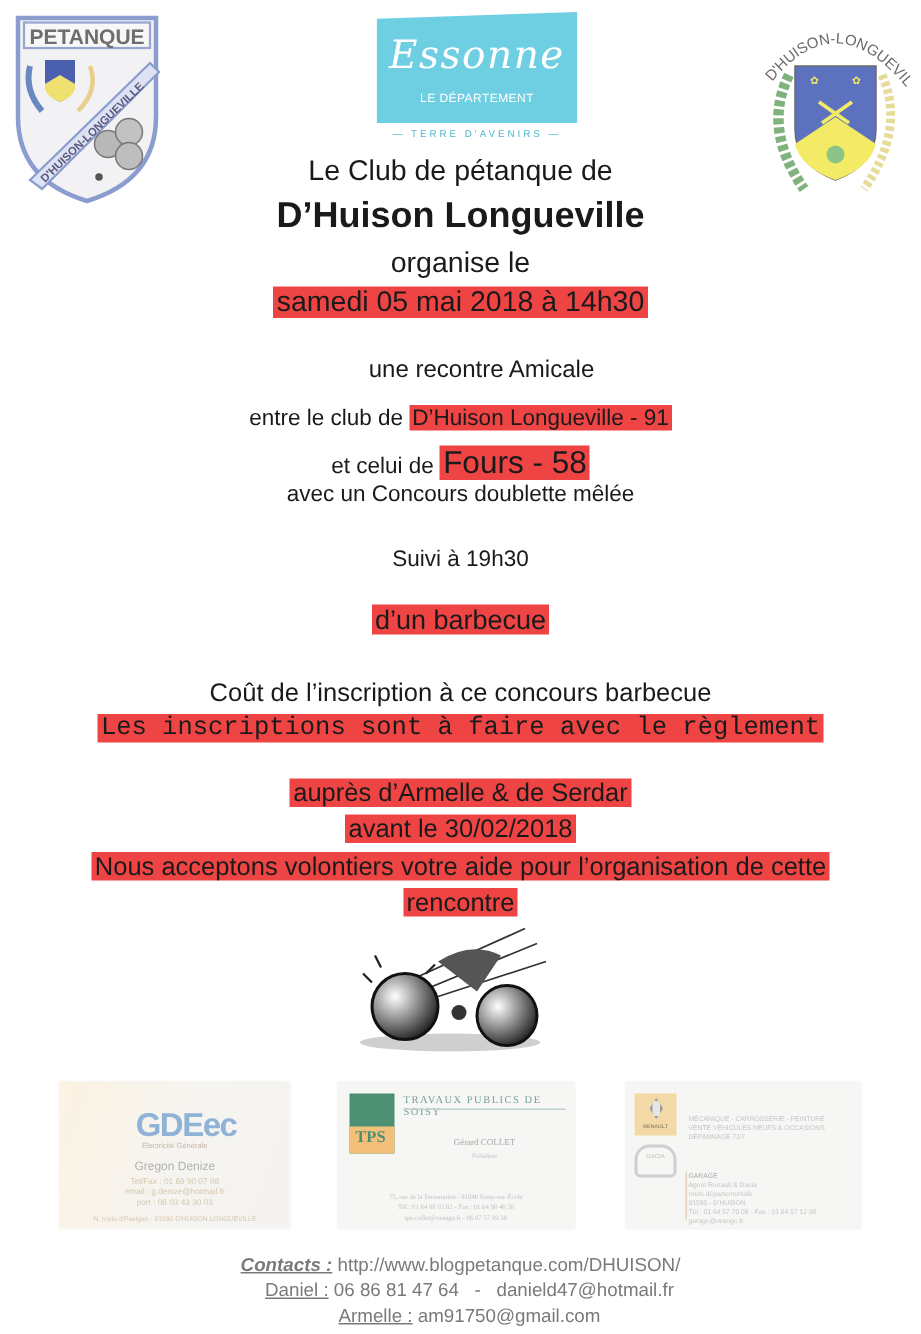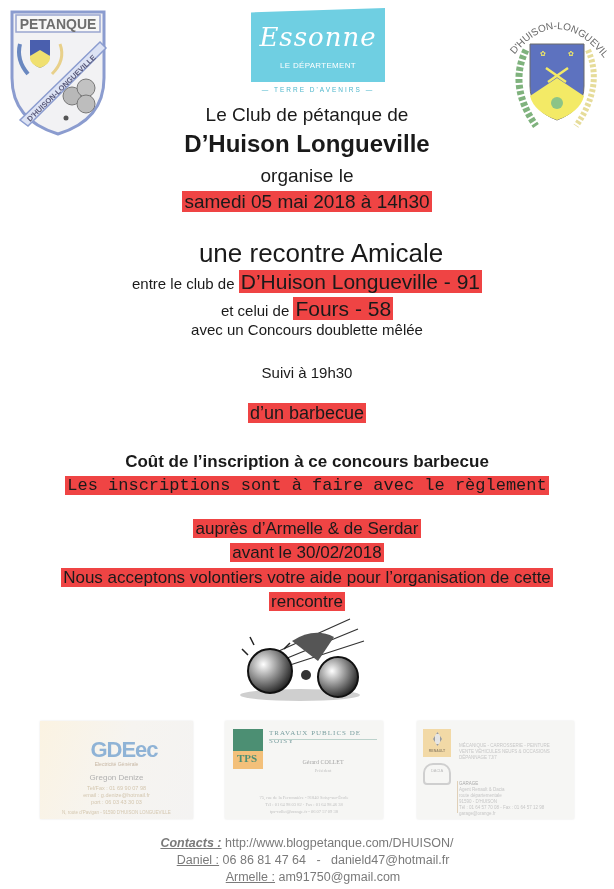--- a/index.html
+++ b/index.html
@@ -19,29 +19,29 @@
                       font-family: "DejaVu Serif", serif; font-style: italic; font-size: 26px; color: #ffffff; letter-spacing: 1px; }
     .essonne-sub { position: absolute; left: 0; width: 100%; top: 53px; text-align: center;
                    font-size: 8px; color: #ffffff; letter-spacing: 0.3px; }
     .essonne-tag { left: 251px; top: 86px; width: 134px; text-align: center; font-size: 6.5px; color: #4fb7cc; letter-spacing: 2px; }
 
     
     .t1 { top: 104px; font-size: 19px; }
     .t2 { top: 130px; font-size: 24px; font-weight: bold; }
     .t3 { top: 165px; font-size: 19px; }
     .t4 { top: 191px; font-size: 19px; }
-    .t5 { top: 238px; font-size: 26px; padding-left: 28px; }
+    .t5 { top: 238px; font-size: 16px; padding-left: 28px; }
     .t6 { top: 270px; font-size: 15px; }
-    .t6 .big { font-size: 21px; }
+    .t6 .big { font-size: 15px; }
     .t7 { top: 297px; font-size: 15px; }
     .t7 .big { font-size: 21px; }
     .t8 { top: 321px; font-size: 15px; }
     .t9 { top: 364px; font-size: 15px; }
     .t10 { top: 403px; font-size: 18px; }
-    .t11 { top: 452px; font-size: 17px; font-weight: bold; }
+    .t11 { top: 452px; font-size: 17px; }
     .t12 { top: 473px; font-size: 17px; }
     .t13 { top: 476px; font-size: 17px; font-family: Liberation Mono, monospace; }
     .t14 { top: 519px; font-size: 17px; }
     .t15 { top: 543px; font-size: 17px; }
     .t16 { top: 568px; font-size: 17px; }
     .t17 { top: 592px; font-size: 17px; }
 
     
     .boules { left: 240px; top: 615px; width: 130px; height: 90px; }
 

